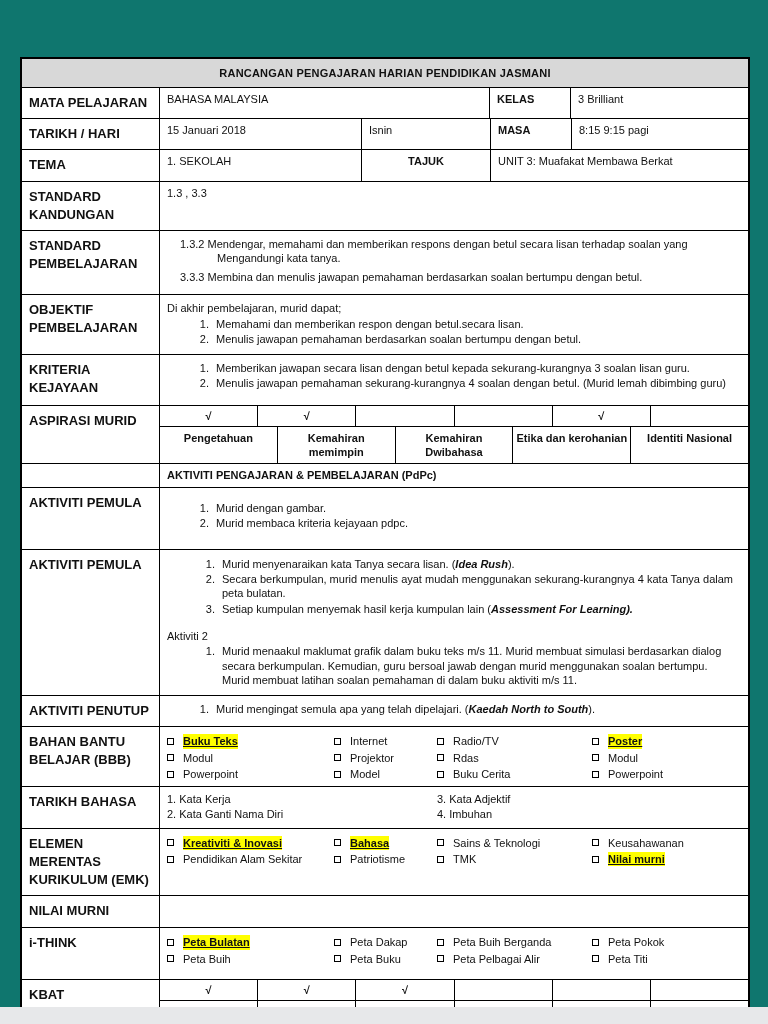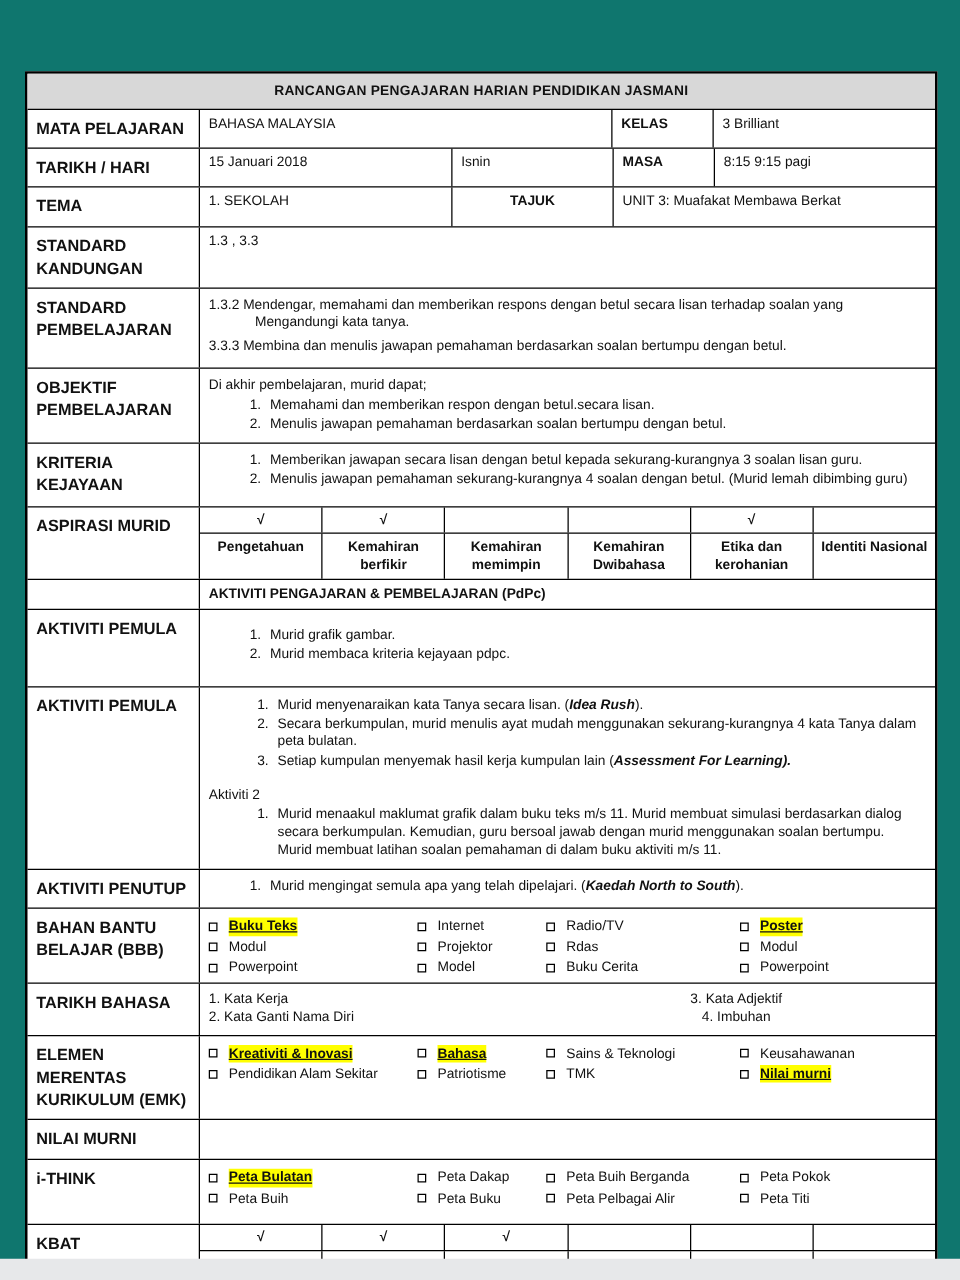--- a/index.html
+++ b/index.html
@@ -53,27 +53,27 @@
   .asp-labels > div { font-weight:bold; padding:4px 2px; min-height:35px; }
   .kbat-labels > div { font-weight:bold; padding:5px 2px; min-height:24px; }
 
   .chkcols { display:flex; padding:6px 0 4px 0; }
   .colA { flex:0 0 167px; } .colB { flex:0 0 103px; } .colC { flex:0 0 155px; } .colD { flex:1 1 auto; }
   .chk-item { display:flex; align-items:center; padding:1px 4px 1px 7px; white-space:nowrap; }
   .box { display:inline-block; width:7px; height:7px; border:1px solid #000; margin-right:9px; flex:0 0 auto; background:#fff; }
 
   .sb-cols { display:flex; padding:5px 0; }
   .sb-col1 { flex:0 0 270px; padding:0 7px; }
-  .sb-col2 { flex:1; padding:0 7px;text-align:center; }
+  .sb-col2 { flex:1; padding:0 7px; }
   .sb-col1 div, .sb-col2 div { margin-bottom:1px; }
 
   .utama-pad { padding:7px 6px 7px 6px; }
   .utama-title { padding-left:1px; margin:0 0 1px 0; }
   .akt2 { margin-top:13px; }
-  .sp-pad { padding:6px 7px; }
+  .sp-pad { padding:6px 7px;margin-left:13px; }
   .sp-pad p { margin:0 0 4px 0; padding-left:37px; text-indent:-37px; }
   .obj-pad { padding:6px 0 0 0; }
   .obj-intro { padding:0 7px 2px 7px; }
   .krit-pad, .pen-pad { padding:6px 0; }
 </style>
 </head>
 <body>
 
 <div class="viewport">
   <div class="sheet">
@@ -144,39 +144,38 @@
         <div class="grid6 check-row">
           <div>√</div>
           <div>√</div>
           <div></div>
           <div></div>
           <div>√</div>
           <div></div>
         </div>
         <div class="grid6 asp-labels">
           <div>Pengetahuan</div>
-          <div>Kemahiran berfikir</div>
           <div>Kemahiran memimpin</div>
           <div>Kemahiran Dwibahasa</div>
           <div>Etika dan kerohanian</div>
           <div>Identiti Nasional</div>
         </div>
       </div>
     </div>
 
     <div class="row r-pdpc">
       <div class="lbl"></div>
       <div class="content cellpad bold">AKTIVITI PENGAJARAN &amp; PEMBELAJARAN (PdPc)</div>
     </div>
 
     <div class="row r-pemula">
       <div class="lbl">AKTIVITI PEMULA</div>
       <div class="content">
         <ol class="num">
-          <li>Murid grafik gambar.</li>
+          <li>Murid dengan gambar.</li>
           <li>Murid membaca kriteria kejayaan pdpc.</li>
         </ol>
       </div>
     </div>
 
     <div class="row r-utama">
       <div class="lbl">AKTIVITI PEMULA</div>
       <div class="content utama-pad">
         <ol class="num">
           <li><span>Murid menyenaraikan kata Tanya secara lisan. (</span><span class="emi">Idea Rush</span><span>).</span></li>

